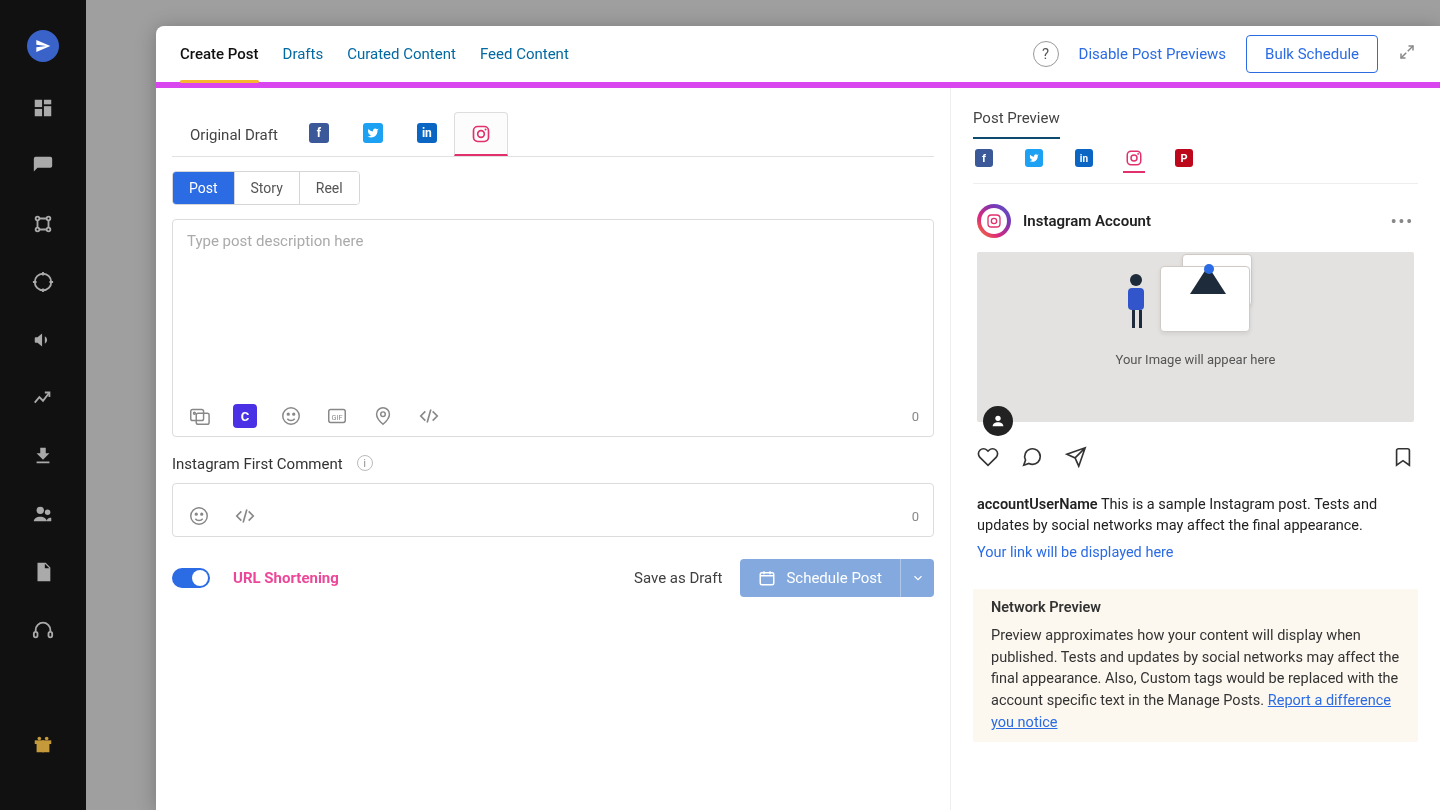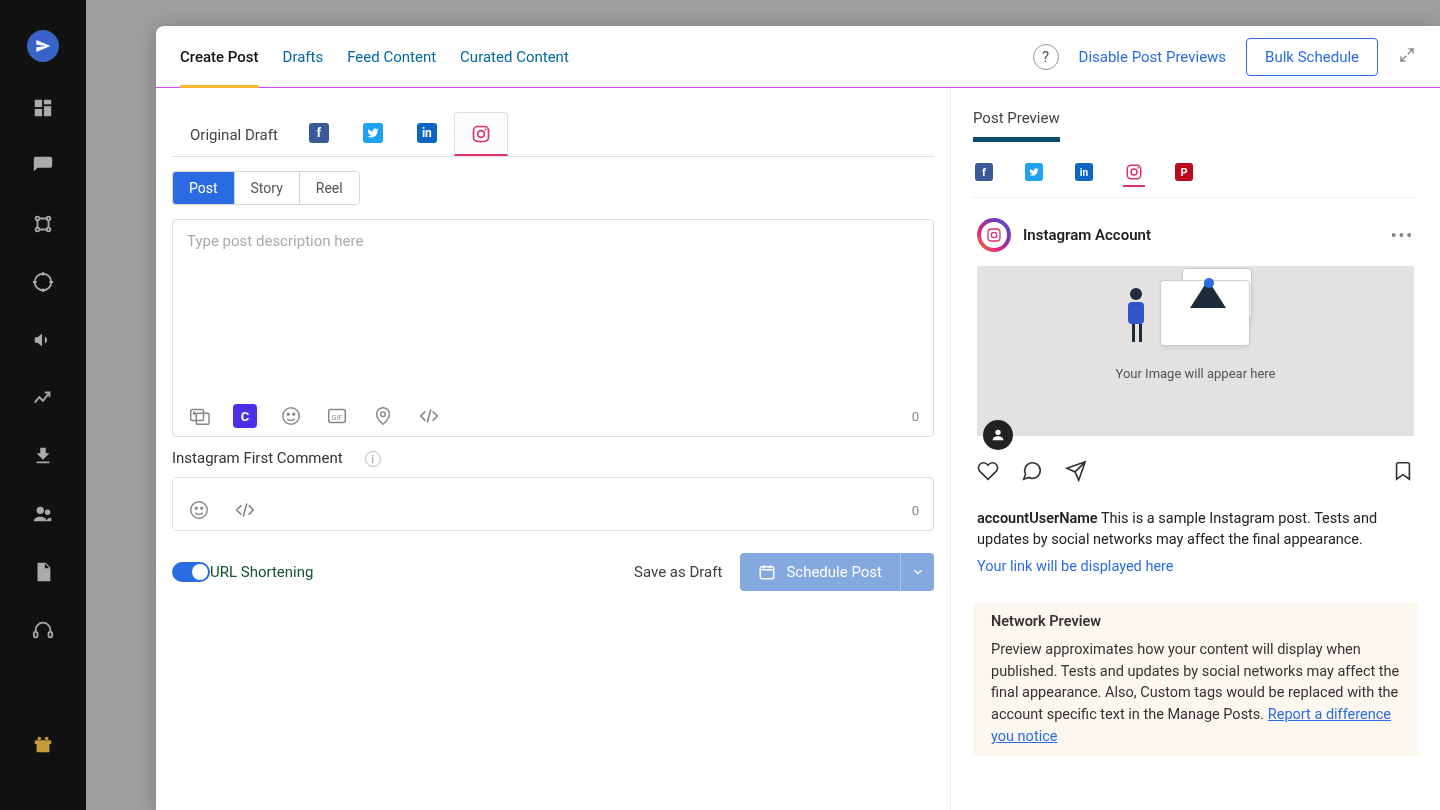--- a/index.html
+++ b/index.html
@@ -6,21 +6,21 @@
   body { background: #e6e6e6; width: 1440px; height: 810px; overflow: hidden; color: #333; }
   .app { display: flex; height: 100%; }
   .sidebar { width: 86px; background: #111; display: flex; flex-direction: column; align-items: center; padding-top: 30px; gap: 34px; }
   .sidebar .nav-icon { width: 24px; height: 24px; display:flex; align-items:center; justify-content:center; color:#aaa; cursor:pointer; }
   .sidebar .nav-icon svg { width:22px; height:22px; }
   .logo-circle { width:32px; height:32px; border-radius:50%; background:#3a63c9; display:flex; align-items:center; justify-content:center; }
   .logo-circle svg{ width:16px; height:16px; color:#fff;}
   .spacer-flex { flex:1; }
   .backdrop { flex:1; position:relative; background:#9f9f9f; }
   .modal { position:absolute; left:70px; top:26px; right:0; bottom:0; background:#fff; border-radius:8px 0 0 0; box-shadow:0 2px 20px rgba(0,0,0,0.25); display:flex; flex-direction:column; overflow:hidden; }
-  .modal-header { display:flex; align-items:center; border-bottom:1px solid #d946ef; padding:0 24px; height:62px; }
+  .modal-header { display:flex; align-items:center; border-bottom:6px solid #d946ef; padding:0 24px; height:62px; }
   .tabs { display:flex; gap:24px; height:100%; align-items:center; }
   .tab { font-size:15px; color:#0369a1; cursor:pointer; height:100%; display:flex; align-items:center; position:relative; }
   .tab.active { color:#111; font-weight:500; }
   .tab.active::after { content:""; position:absolute; left:0; right:0; bottom:-1px; height:3px; background:#f7b731; border-radius:2px; }
   .header-right { margin-left:auto; display:flex; align-items:center; gap:20px; }
   .help-circle { width:26px; height:26px; border:1px solid #999; border-radius:50%; display:flex; align-items:center; justify-content:center; font-size:15px; color:#555; cursor:pointer; }
   .link-btn { color:#2b6be4; font-size:15px; cursor:pointer; }
   .outline-btn { border:1px solid #2b6be4; color:#2b6be4; padding:9px 18px; border-radius:4px; font-size:15px; cursor:pointer; background:#fff; }
   .expand-icon { color:#888; cursor:pointer; }
   .modal-body { flex:1; display:flex; overflow:hidden; }
@@ -40,37 +40,37 @@
   .seg.active { background:#2b6be4; color:#fff; }
 
   .textarea-box { border:1px solid #dcdcdc; border-radius:4px; padding:12px 14px 8px; background:#fff; }
   .textarea-box textarea { width:100%; border:none; resize:none; font-size:15px; color:#333; outline:none; height:160px; }
   .textarea-box textarea::placeholder { color:#aaa; }
   .ta-toolbar { display:flex; align-items:center; gap:22px; padding-top:8px; }
   .ta-toolbar .tool { width:24px; height:24px; display:flex; align-items:center; justify-content:center; color:#888; cursor:pointer; }
   .ta-toolbar .tool.canva { background:#4b31e6; border-radius:4px; color:#fff; font-weight:bold; font-size:13px; }
   .count { margin-left:auto; font-size:13px; color:#888; }
 
-  .field-label { display:flex; align-items:flex-end; gap:22px; font-size:15px; color:#333; margin:12px 0 10px; }
+  .field-label { display:flex; align-items:flex-start; gap:14px; font-size:15px; color:#333; margin:18px 0 10px; }
   .info-dot { width:16px; height:16px; border:1px solid #bbb; border-radius:50%; display:flex; align-items:center; justify-content:center; font-size:10px; color:#888; }
   .comment-box textarea { height:54px; }
 
   .footer-row { display:flex; align-items:center; margin-top:22px; }
   .toggle { width:38px; height:20px; background:#2b6be4; border-radius:20px; position:relative; cursor:pointer; }
   .toggle::after { content:""; position:absolute; right:2px; top:2px; width:16px; height:16px; background:#fff; border-radius:50%; }
-  .toggle-label { margin-left:0; font-size:15px; color:#14532d; }
+  .toggle-label { margin-left:23px; font-size:15px; color:#ec4899;font-weight:bold; }
   .footer-actions { margin-left:auto; display:flex; align-items:center; gap:18px; }
   .ghost-link { color:#404040; font-size:15px; cursor:pointer; }
   .sched-btn { display:flex; align-items:stretch; background:#83a9df; border-radius:4px; overflow:hidden; cursor:pointer; }
   .sched-main { display:flex; align-items:center; gap:10px; color:#fff; font-size:15px; padding:10px 18px; }
   .sched-main svg{ width:18px;height:18px;}
   .sched-caret { display:flex; align-items:center; justify-content:center; width:34px; border-left:1px solid rgba(255,255,255,0.35); color:#fff; }
 
   .preview-pane { width:490px; border-left:1px solid #eee; padding:20px 22px; overflow:auto; background:#fff; }
-  .pp-title { font-size:15px; color:#444; padding-bottom:10px; border-bottom:5px solid #0c4a6e; margin-bottom:23px; display:inline-block; }
+  .pp-title { font-size:15px; color:#444; padding-bottom:10px; border-bottom:2px solid #0c4a6e; margin-bottom:12px; display:inline-block; }
   .pp-nets { display:flex; gap:28px; border-bottom:1px solid #eee; padding-bottom:10px; margin-bottom:20px; }
   .pp-nets .pnet { width:22px; height:22px; display:flex; align-items:center; justify-content:center; cursor:pointer; border-bottom:2px solid transparent; padding-bottom:6px; }
   .pp-nets .pnet.active { border-bottom-color:#e1306c; }
 
   .ig-card { padding:0 4px; }
   .ig-head { display:flex; align-items:center; gap:12px; margin-bottom:14px; }
   .ig-avatar { width:34px; height:34px; border-radius:50%; background:linear-gradient(45deg,#f58529,#dd2a7b,#8134af,#515bd4); display:flex; align-items:center; justify-content:center; }
   .ig-avatar-inner{ width:26px;height:26px;background:#fff;border-radius:50%; display:flex;align-items:center;justify-content:center;}
   .ig-avatar-inner svg{width:16px;height:16px;}
   .ig-name { font-weight:600; font-size:15px; color:#222; }
@@ -187,22 +187,22 @@
       </div>
     <div style="height:20px"></div>
   </div>
 
   <div class="backdrop">
     <div class="modal">
       <div class="modal-header">
         <div class="tabs">
           <div class="tab active">Create Post</div>
           <div class="tab">Drafts</div>
+          <div class="tab">Curated Content</div>
           <div class="tab">Feed Content</div>
-          <div class="tab">Curated Content</div>
         </div>
         <div class="header-right">
           <div class="help-circle">?</div>
           <div class="link-btn">Disable Post Previews</div>
           <div class="outline-btn">Bulk Schedule</div>
           <div class="expand-icon">
             <svg width="18" height="18" viewBox="0 0 24 24" fill="none" stroke="currentColor" stroke-width="2">
                 <path d="M4 14v6h6M20 10V4h-6"></path>
                 <path d="M4 20l7-7M20 4l-7 7"></path>
               </svg>

